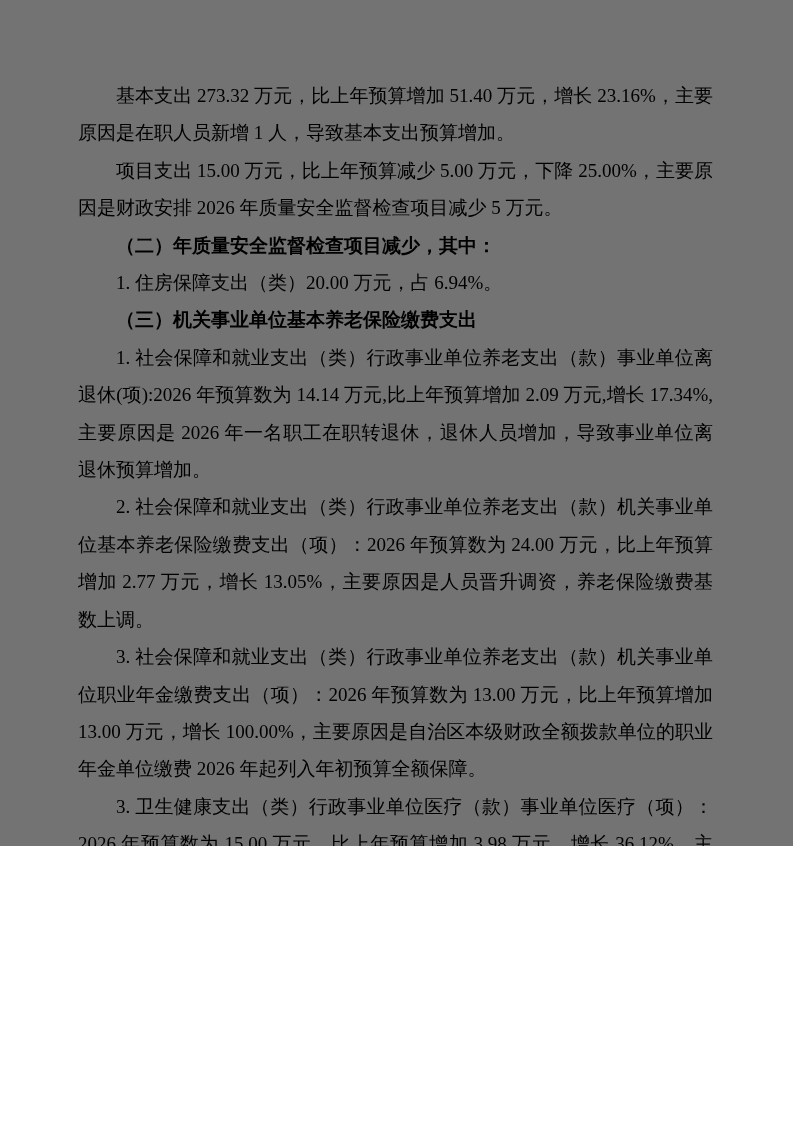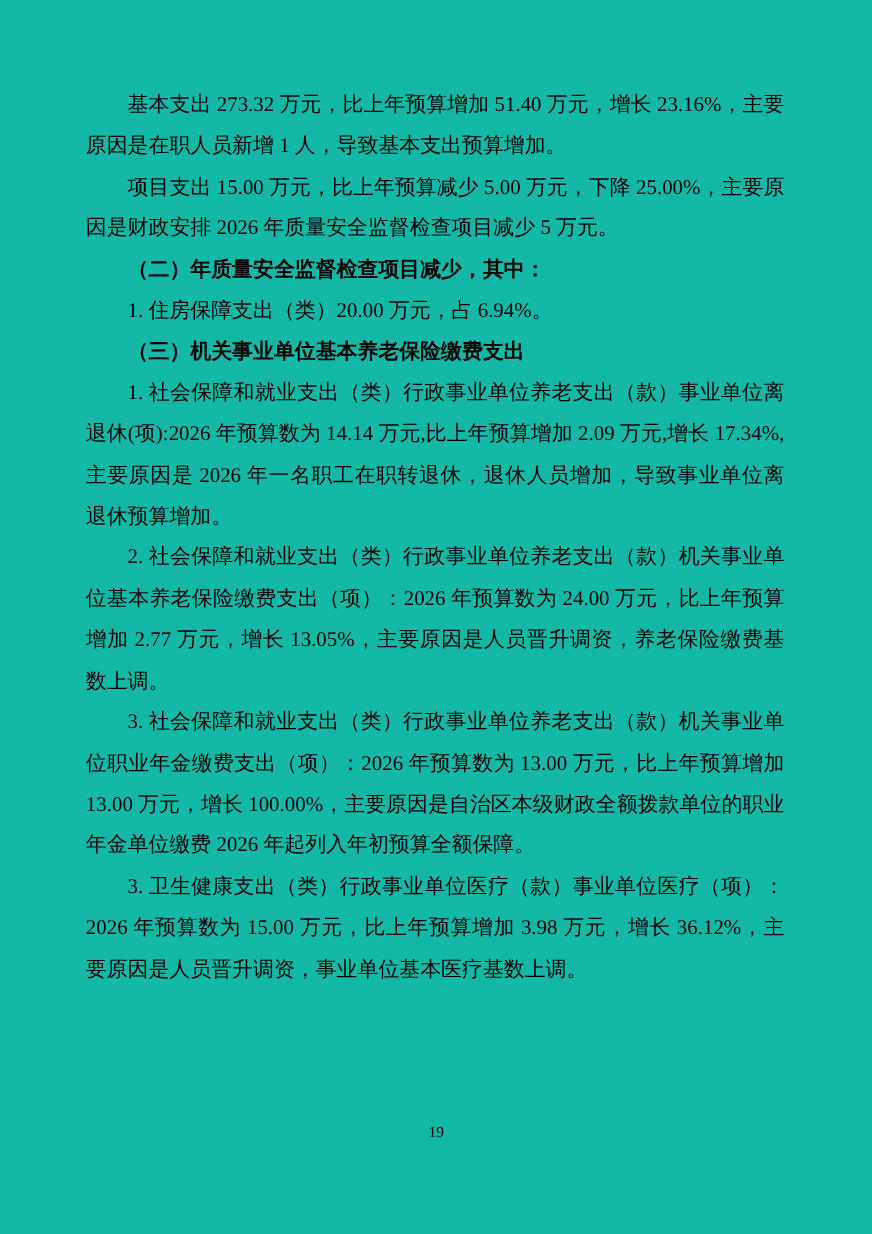--- a/index.html
+++ b/index.html
@@ -7,22 +7,22 @@
     padding: 0;
     background: #ffffff;
   }
   body {
     width: 793px;
     height: 1122px;
   }
   .page {
     position: relative;
     width: 793px;
-    height: 1122px;
-    background: #14b8a6;
+    height: 846px;
+    background: #737373;
     overflow: hidden;
     font-family: "Liberation Serif", "DejaVu Serif", serif;
     color: #000000;
   }
   .content {
     position: absolute;
     left: 78px;
     top: 77px;
     width: 635px;
   }

